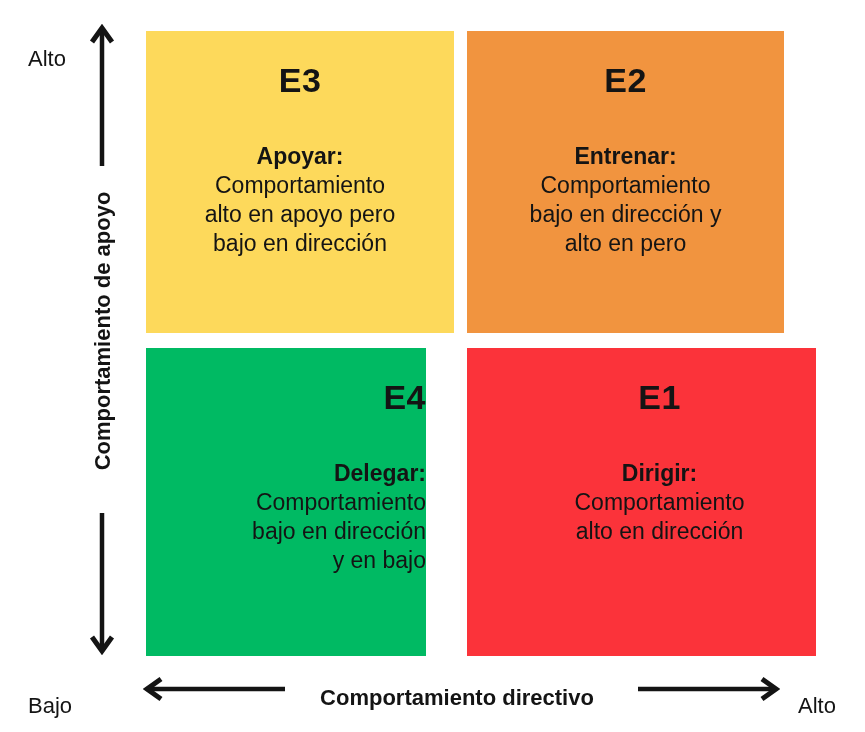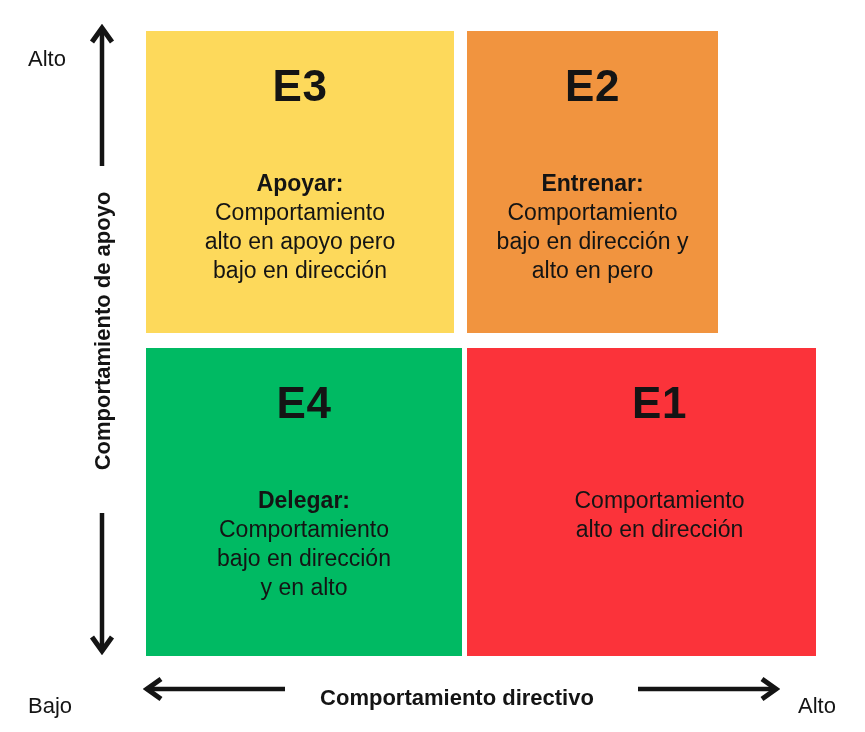--- a/index.html
+++ b/index.html
@@ -15,31 +15,31 @@
     height: 732px;
     background: #ffffff;
     overflow: hidden;
   }
   .quadrant {
     position: absolute;
     text-align: center;
     color: #141414;
   }
   .q-e3 { left: 146px; top: 31px;  width: 308px; height: 302px; }
-  .q-e2 { left: 467px; top: 31px;  width: 251px; height: 302px; }
-  .q-e4 { left: 146px; top: 348px; width: 316px; height: 308px; }
+  .q-e2 { left: 467px; top: 31px;  width: 317px; height: 302px; }
+  .q-e4 { left: 146px; top: 348px; width: 280px; height: 308px; text-align: right; }
   .q-e1 { left: 467px; top: 348px; width: 313px; height: 308px; }
   .q-code {
     margin-top: 30px;
-    font-size: 44px;
+    font-size: 34px;
     font-weight: 700;
     letter-spacing: 0.5px;
   }
   .q-body {
-    margin-top: 58px;
+    margin-top: 42px;
     font-size: 23px;
     line-height: 29px;
   }
   .q-style { display: block; font-weight: 700; }
   .q-line  { display: block; }
 
   .axis-end-label {
     position: absolute;
     font-size: 22px;
     line-height: 26px;
@@ -113,27 +113,28 @@
       <span class="q-line">alto en pero</span>
     </div>
   </div>
 
   <div class="quadrant q-e4" style="background: rgb(0, 186, 99);">
     <div class="q-code">E4</div>
     <div class="q-body">
       <span class="q-style">Delegar:</span>
       <span class="q-line">Comportamiento</span>
       <span class="q-line">bajo en dirección</span>
-      <span class="q-line">y en alto</span>
+      <span class="q-line">y en bajo</span>
     </div>
   </div>
 
   <div class="quadrant q-e1" style="background: rgb(251, 51, 58); padding-left: 36px;">
     <div class="q-code">E1</div>
     <div class="q-body">
+      <span class="q-style">Dirigir:</span>
       <span class="q-line">Comportamiento</span>
       <span class="q-line">alto en dirección</span>
     </div>
   </div>
 
   <span class="axis-end-label lbl-bajo">Bajo</span>
 
   <svg class="arrow arr-left" width="146" height="36" viewBox="0 0 146 36">
     <line x1="142" y1="18" x2="6" y2="18" stroke="#141414" stroke-width="4.5"></line>
     <path d="M 18 8 L 4 18 L 18 28" fill="none" stroke="#141414" stroke-width="5" stroke-linejoin="miter"></path>

